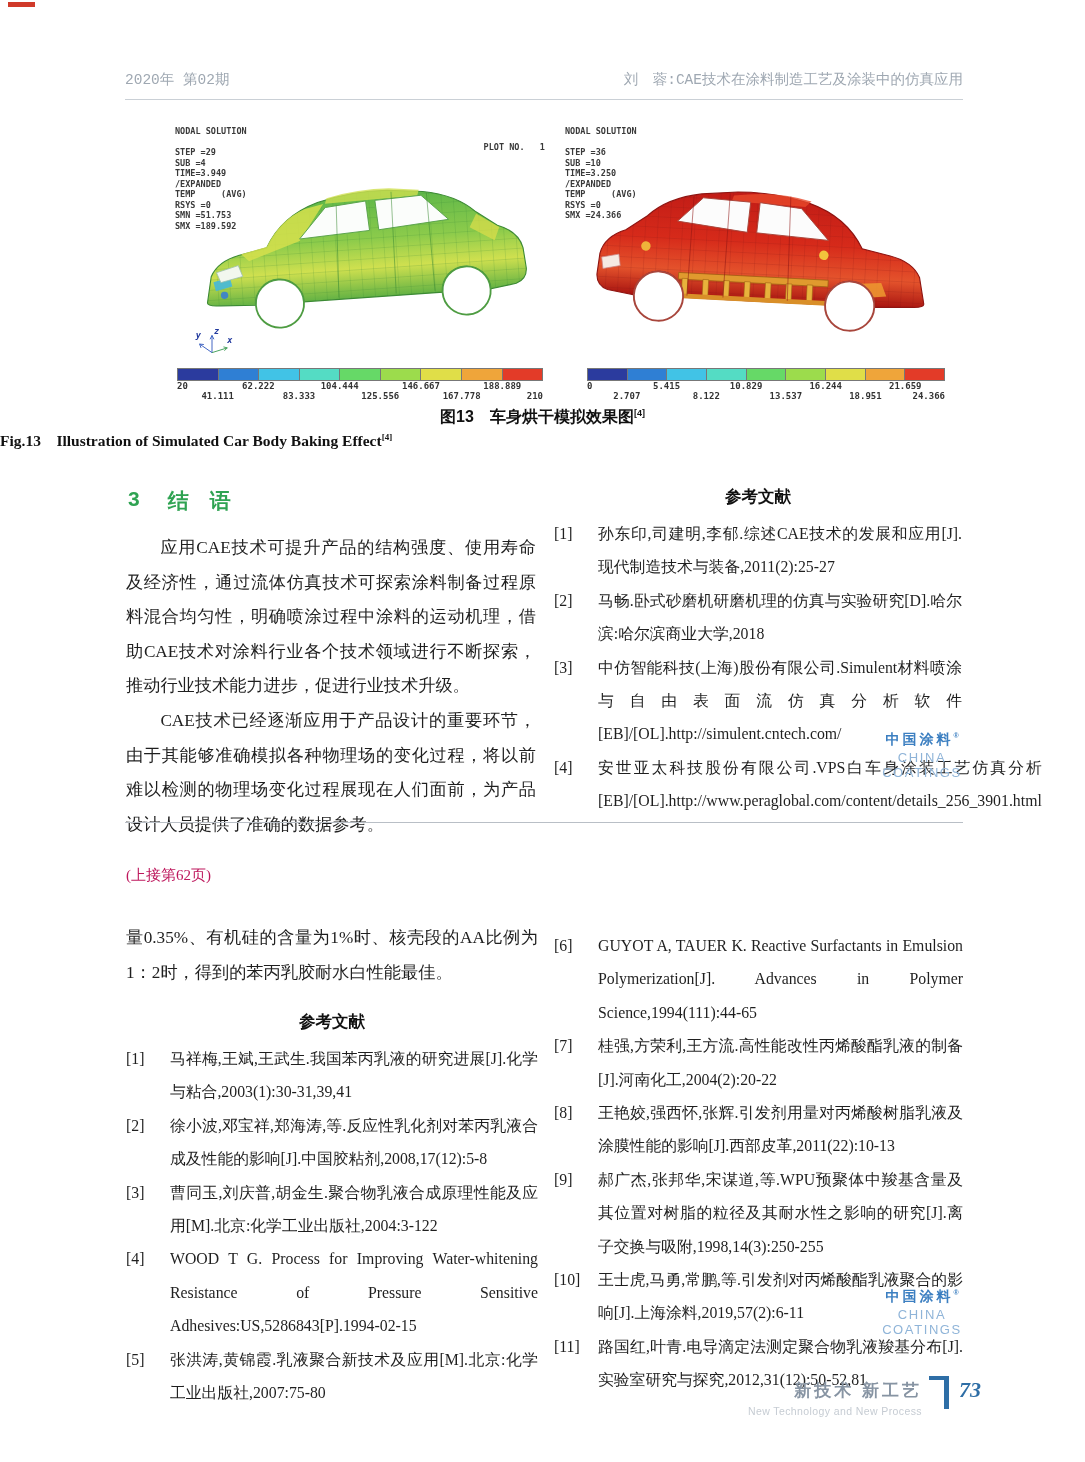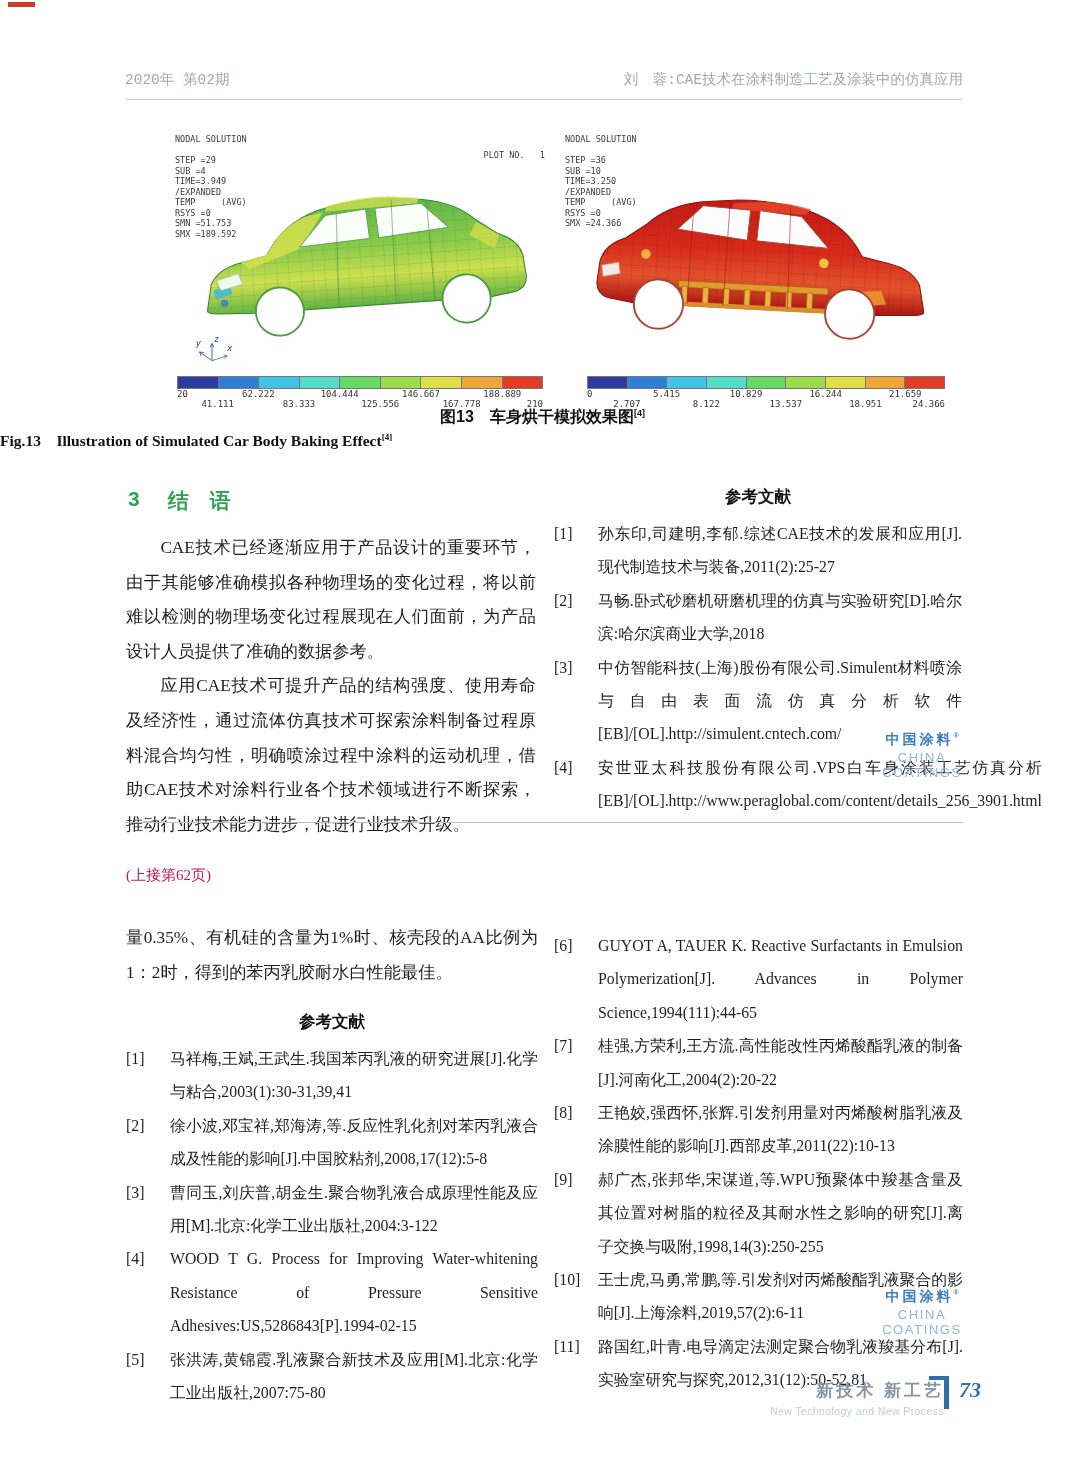--- a/index.html
+++ b/index.html
@@ -8,21 +8,21 @@
   .scan-mark{position:absolute;top:2px;left:8px;width:27px;height:5px;background:#d03a2a;}
 
   
   .header{position:absolute;top:70px;left:125px;right:122px;display:flex;
           justify-content:space-between;font-size:14.5px;color:#9fa8b2;
           font-family:Liberation Mono, monospace;}
   .header-rule{position:absolute;top:99px;left:125px;right:122px;border-top:1px solid #cad0d6;}
 
   
   .figure-area{position:absolute;top:118px;left:163px;width:800px;height:294px;}
-  .panel{position:absolute;top:8px;height:294px;}
+  .panel{position:absolute;top:0;height:294px;font-weight:bold;}
   .panel-left{left:0;width:392px;}
   .panel-right{left:390px;width:410px;}
   .ansys-legend{position:absolute;top:8px;left:12px;margin:0;white-space:pre;
         font-family:"DejaVu Sans Mono","Liberation Mono",monospace;font-size:8.5px;
         line-height:10.5px;color:#3a3a3a;}
   .plot-no{position:absolute;top:24px;right:10px;white-space:pre;
         font-family:"DejaVu Sans Mono","Liberation Mono",monospace;font-size:8.5px;color:#3a3a3a;}
   .car-svg{position:absolute;}
   .panel-left .car-svg{left:28px;top:16px;width:352px;height:222px;}
   .panel-right .car-svg{left:8px;top:20px;width:388px;height:218px;}
@@ -76,21 +76,21 @@
   .cc-name{color:#3c7fc1;font-weight:bold;font-size:14px;letter-spacing:3px;}
   .cc-name sup{font-size:7px;letter-spacing:0;}
   .cc-sub{color:#8fb4d8;font-size:13px;letter-spacing:1.6px;margin-top:1px;}
 
   
   .footer{position:absolute;top:1372px;right:98px;display:flex;align-items:flex-start;
         font-family:"Liberation Sans","DejaVu Sans",sans-serif;}
   .footer-titles{text-align:right;padding-top:7px;}
   .footer-zh{font-size:17px;font-weight:bold;color:#8794a3;letter-spacing:3px;}
   .footer-en{font-size:10.5px;color:#c6ccd3;margin-top:3px;letter-spacing:0.4px;}
-  .pageno-wrap{position:relative;margin-left:0;margin-top:4px;border-left:5px solid #2e6ea6;
+  .pageno-wrap{position:relative;margin-left:22px;margin-top:4px;border-left:5px solid #2e6ea6;
         padding:1px 6px 6px 10px;}
   .pageno-wrap::before{content:"";position:absolute;left:-20px;top:0;width:15px;height:4px;background:#2e6ea6;}
   .pageno{font-size:22px;font-style:italic;font-weight:bold;color:#2e6ea6;
         font-family:"Liberation Serif","DejaVu Serif",serif;}
 </style>
 </head>
 <body>
 
 <div class="page">
 
@@ -256,22 +256,22 @@
   </div>
   <div class="caption-en">
     <span>Fig.13　Illustration of Simulated Car Body Baking Effect</span><sup>[4]</sup>
   </div>
 
   <div class="col-left-top">
     <h2 class="section-heading">
       <span>3</span>
       <span>结　语</span>
     </h2>
+    <p>应用CAE技术可提升产品的结构强度、使用寿命及经济性，通过流体仿真技术可探索涂料制备过程原料混合均匀性，明确喷涂过程中涂料的运动机理，借助CAE技术对涂料行业各个技术领域进行不断探索，推动行业技术能力进步，促进行业技术升级。</p>
     <p>CAE技术已经逐渐应用于产品设计的重要环节，由于其能够准确模拟各种物理场的变化过程，将以前难以检测的物理场变化过程展现在人们面前，为产品设计人员提供了准确的数据参考。</p>
-    <p>应用CAE技术可提升产品的结构强度、使用寿命及经济性，通过流体仿真技术可探索涂料制备过程原料混合均匀性，明确喷涂过程中涂料的运动机理，借助CAE技术对涂料行业各个技术领域进行不断探索，推动行业技术能力进步，促进行业技术升级。</p>
   </div>
 
   <div class="col-right-top">
     <div class="refs-heading">参考文献</div>
     <div class="refs">
 
         <div class="ref-item">
           <span class="ref-no">[1]</span>
           <span class="ref-text">孙东印,司建明,李郁.综述CAE技术的发展和应用[J].现代制造技术与装备,2011(2):25-27</span>
         </div>

